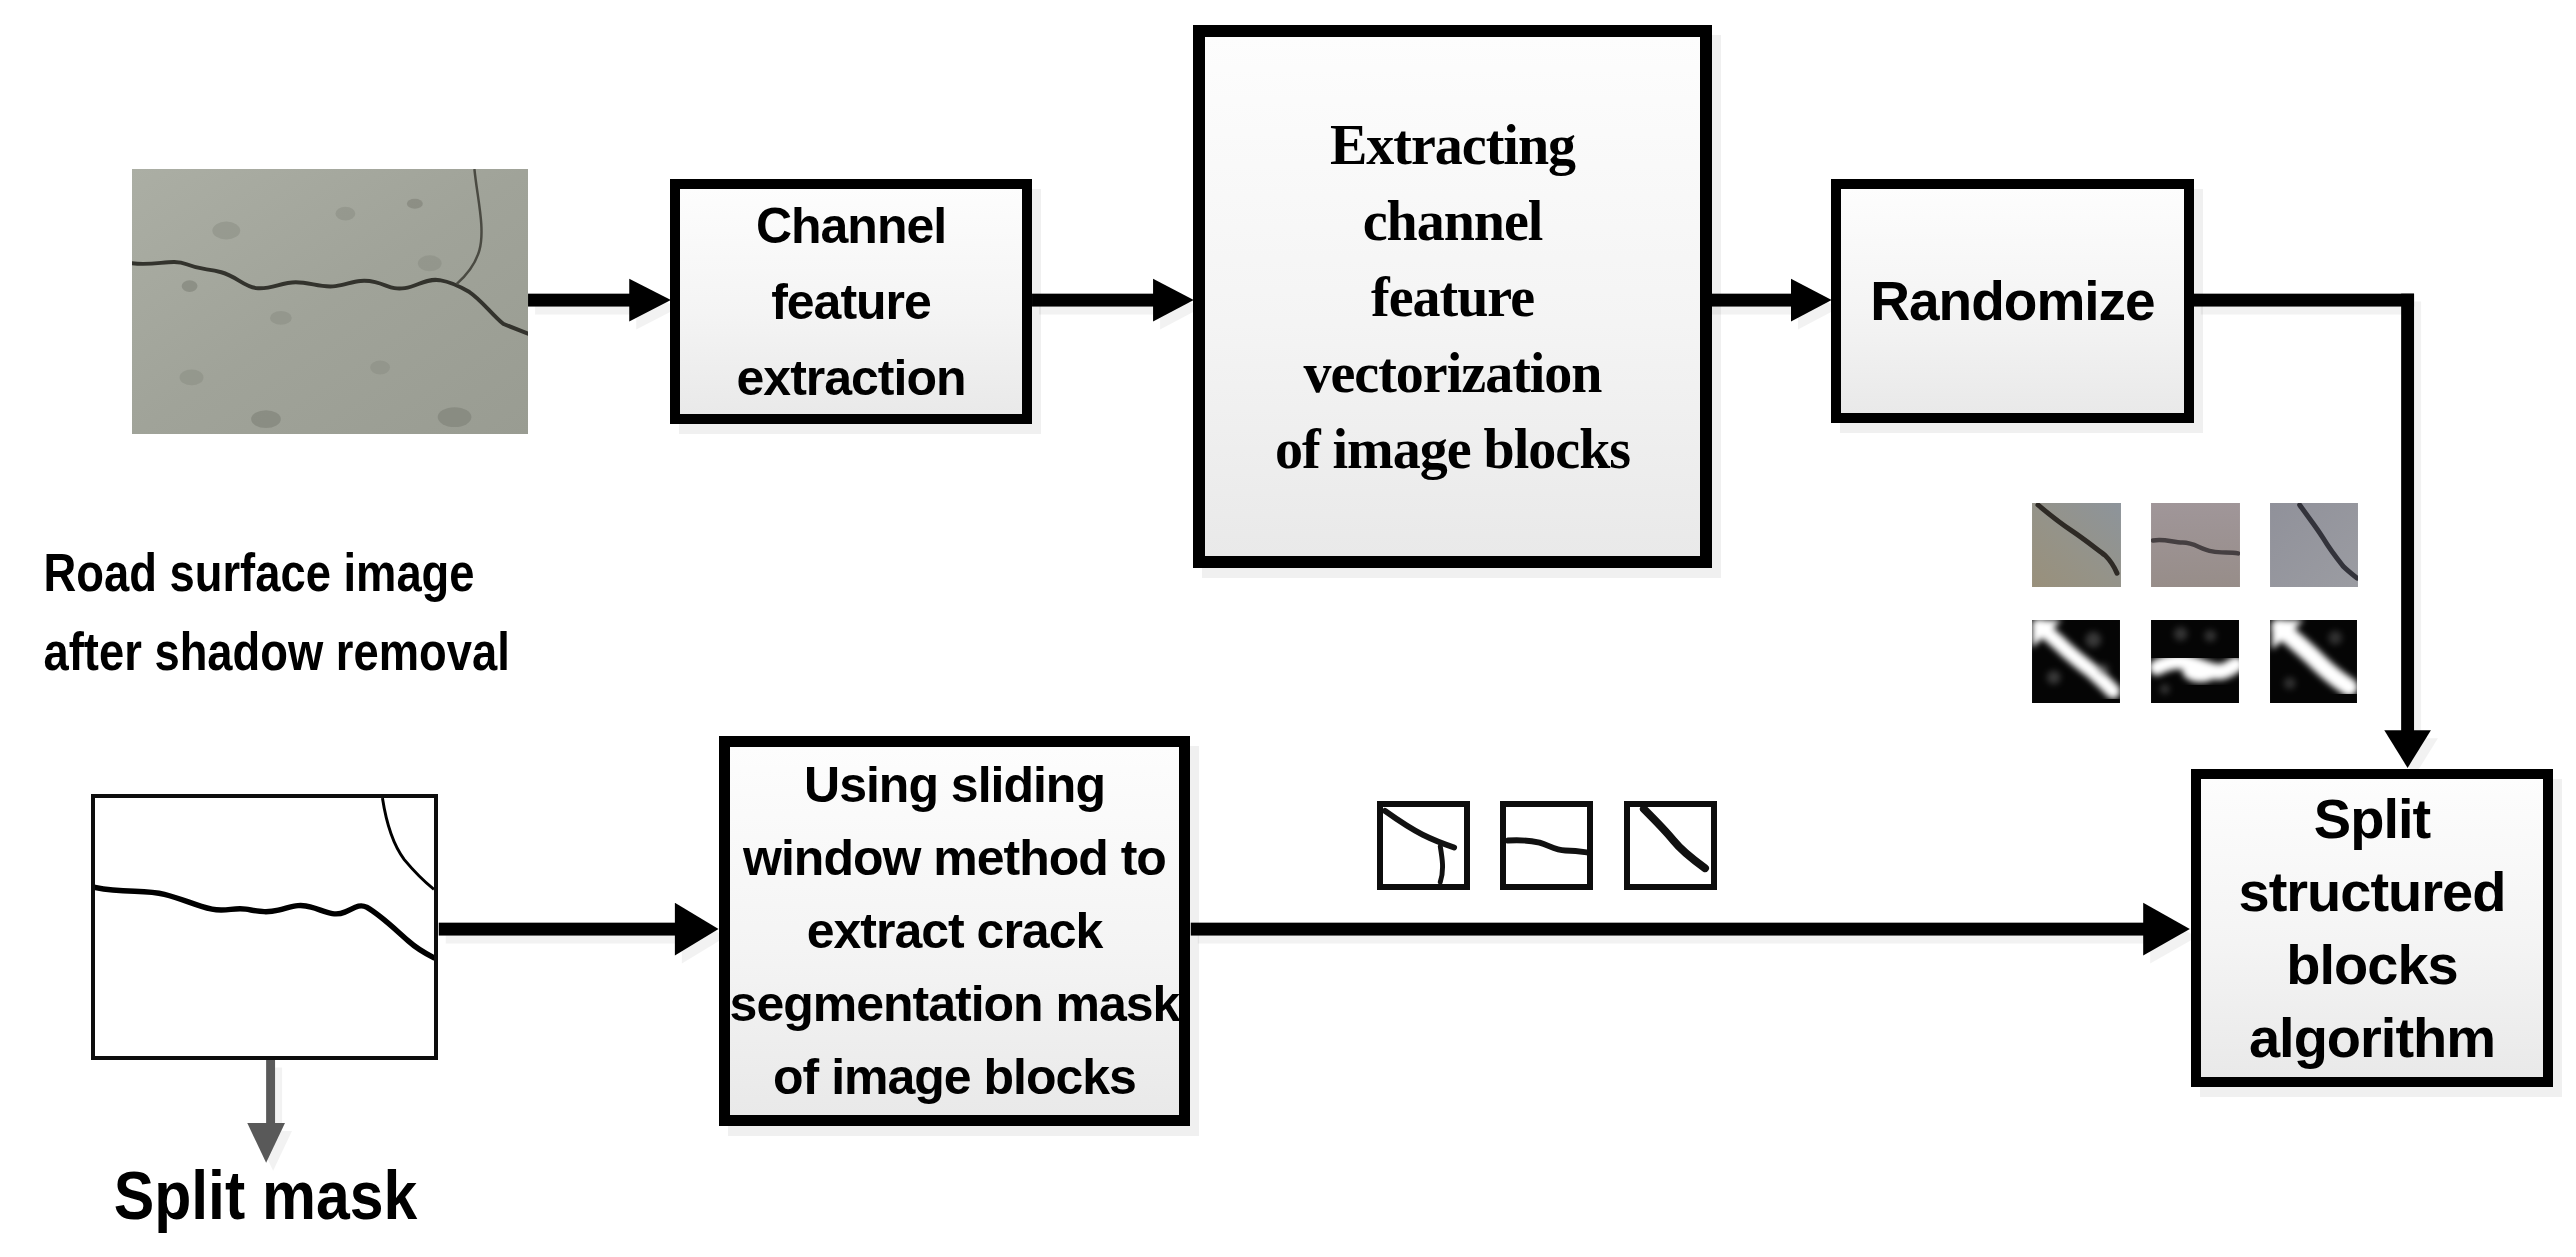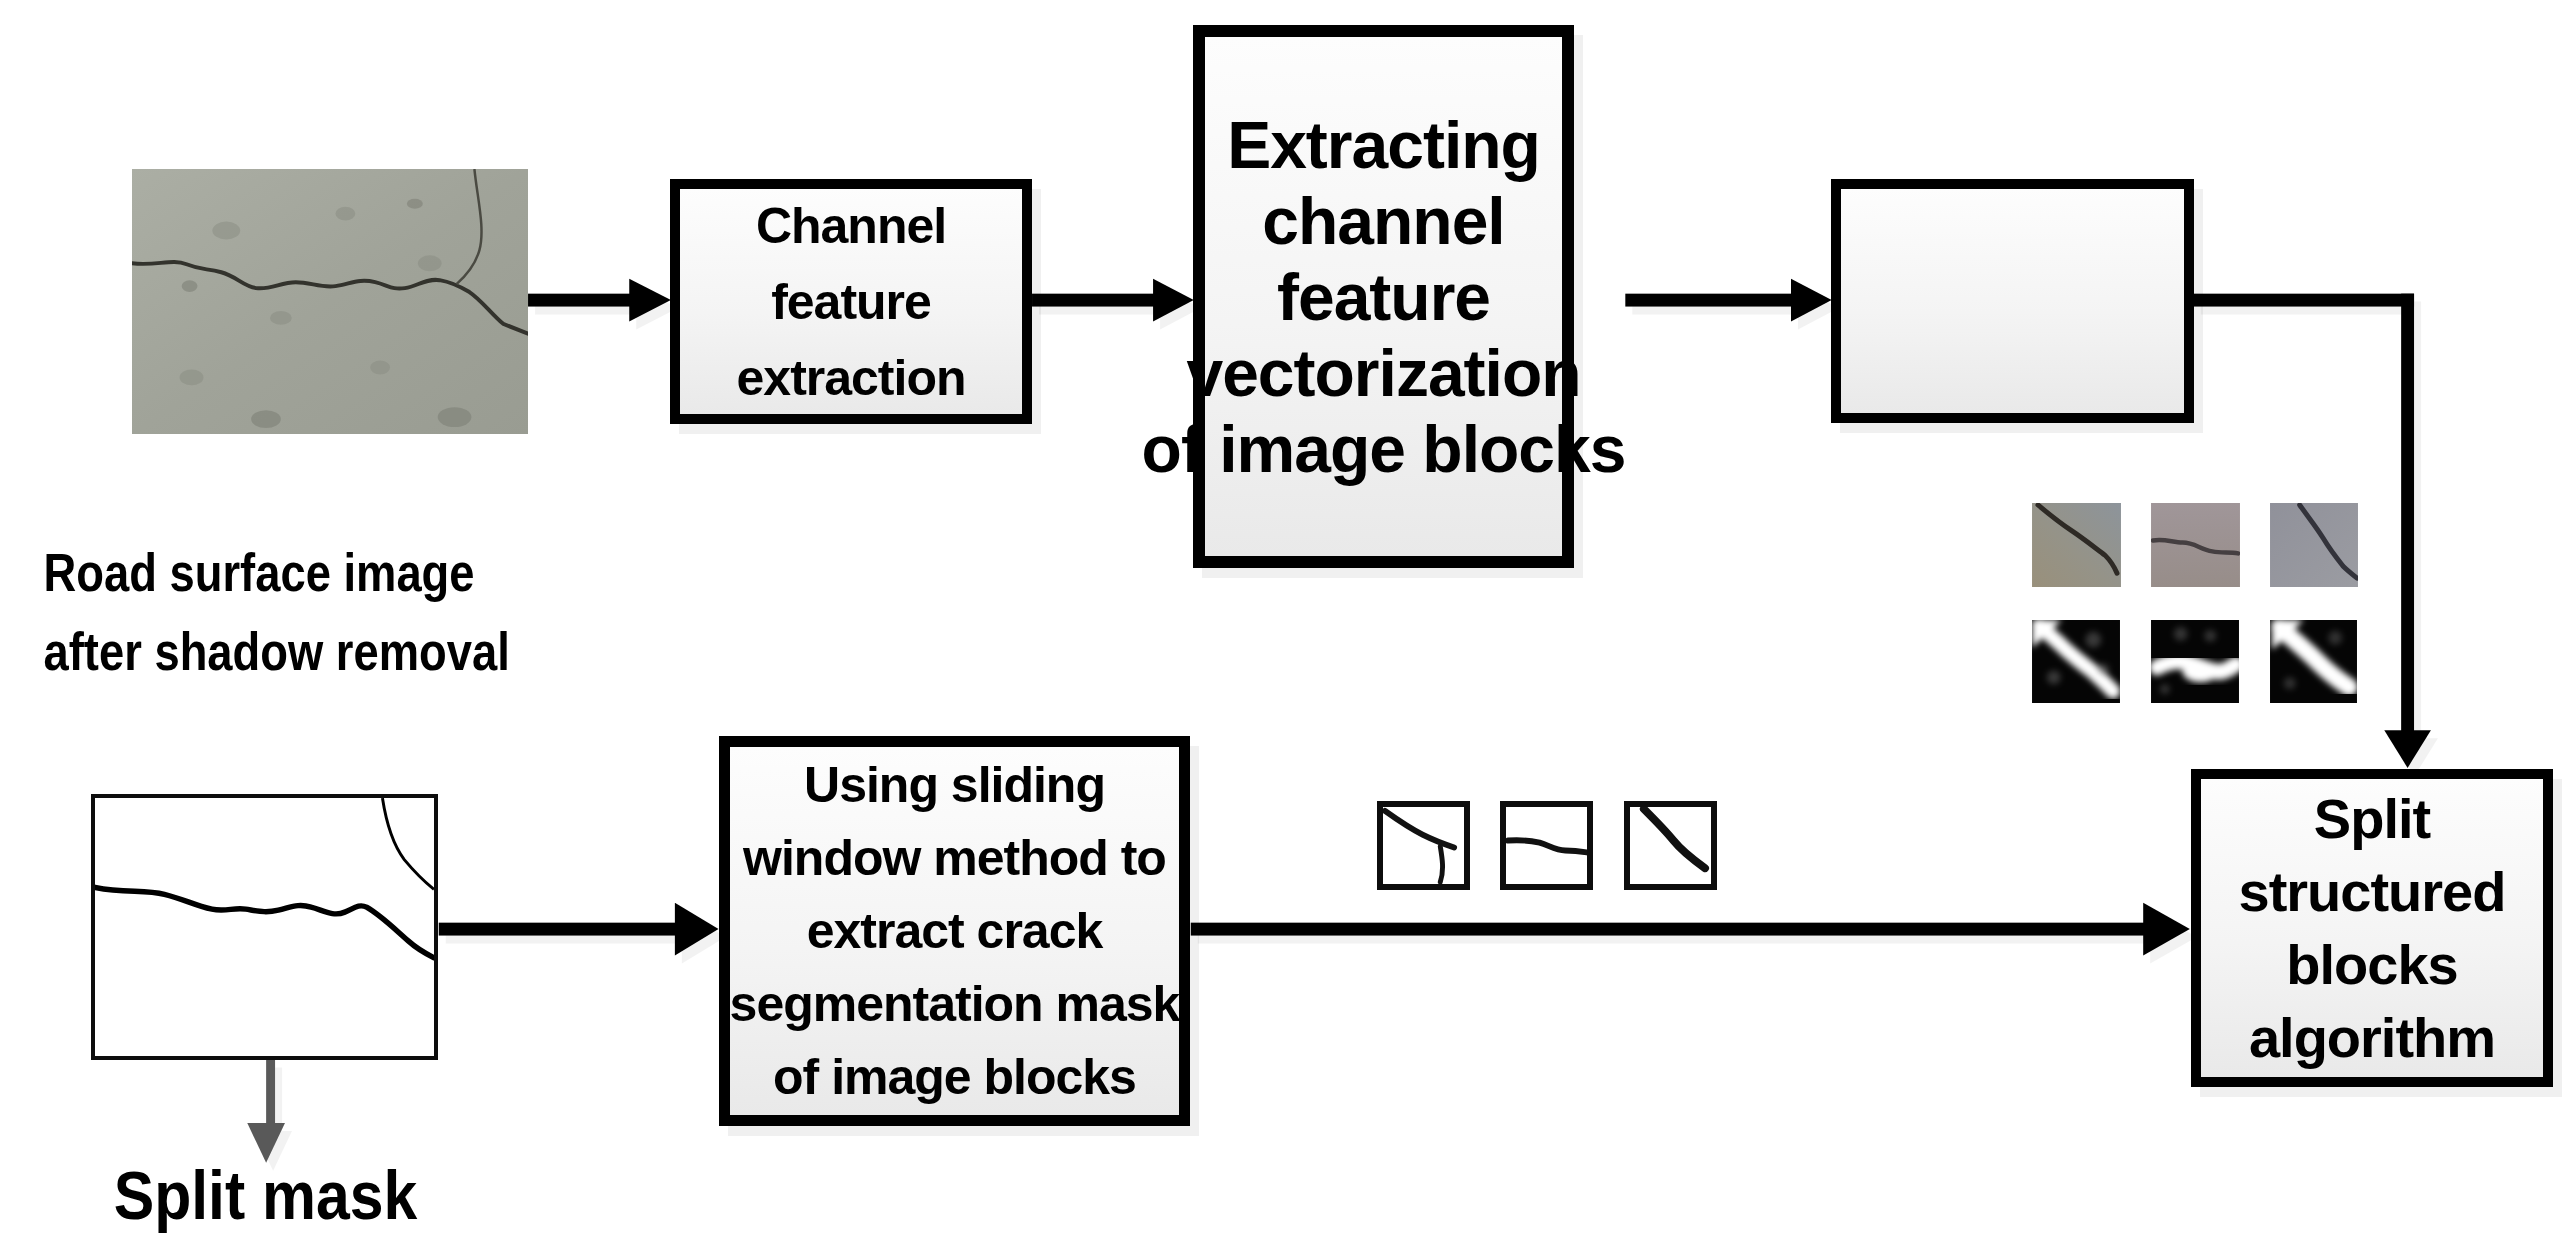--- a/index.html
+++ b/index.html
@@ -13,21 +13,21 @@
   .box {
     position:absolute; box-sizing:border-box;
     border:10px solid var(--box-border,#000);
     background:linear-gradient(180deg,var(--box-fill-top,#fdfdfd) 0%, #f4f4f4 55%, var(--box-fill-bottom,#e9e9e9) 100%);
     display:flex; flex-direction:column; justify-content:center; align-items:center;
     text-align:center; font-weight:bold; letter-spacing:-1px;
     box-shadow:9px 10px 0 rgba(0,0,0,0.06);
   }
   .box .bl { line-height:76px; white-space:nowrap; }
   .box-channel    { left:670px;  top:179px; width:362px; height:245px; font-size:50px; }
-  .box-extracting { left:1193px; top:25px;  width:381px; height:543px; font-size:66px; border-width:12px; }
+  .box-extracting { left:1193px; top:25px;  width:519px; height:543px; font-size:56px; border-width:12px;font-family:Liberation Serif, serif; }
   .box-randomize  { left:1831px; top:179px; width:363px; height:244px; font-size:55px; }
   .box-forest     { left:2191px; top:769px; width:362px; height:318px; font-size:56px; }
   .box-forest .bl { line-height:73px; }
   .box-sliding    { left:719px;  top:736px; width:471px; height:390px; font-size:50px; border-width:11px; }
   .box-sliding .bl{ line-height:73px; }
   
   .freelabel {
     position:absolute; font-weight:bold; text-align:center; white-space:nowrap;
     transform:scaleX(0.84); transform-origin:center top;
   }
@@ -127,20 +127,21 @@
 
   <div class="box box-extracting">
     <div class="bl">Extracting</div>
     <div class="bl">channel</div>
     <div class="bl">feature</div>
     <div class="bl">vectorization</div>
     <div class="bl">of image blocks</div>
   </div>
 
   <div class="box box-randomize">
+    <div class="bl">Randomize</div>
   </div>
 
   <div class="box box-forest">
     <div class="bl">Split</div>
     <div class="bl">structured</div>
     <div class="bl">blocks</div>
     <div class="bl">algorithm</div>
   </div>
 
   <div class="box box-sliding">

